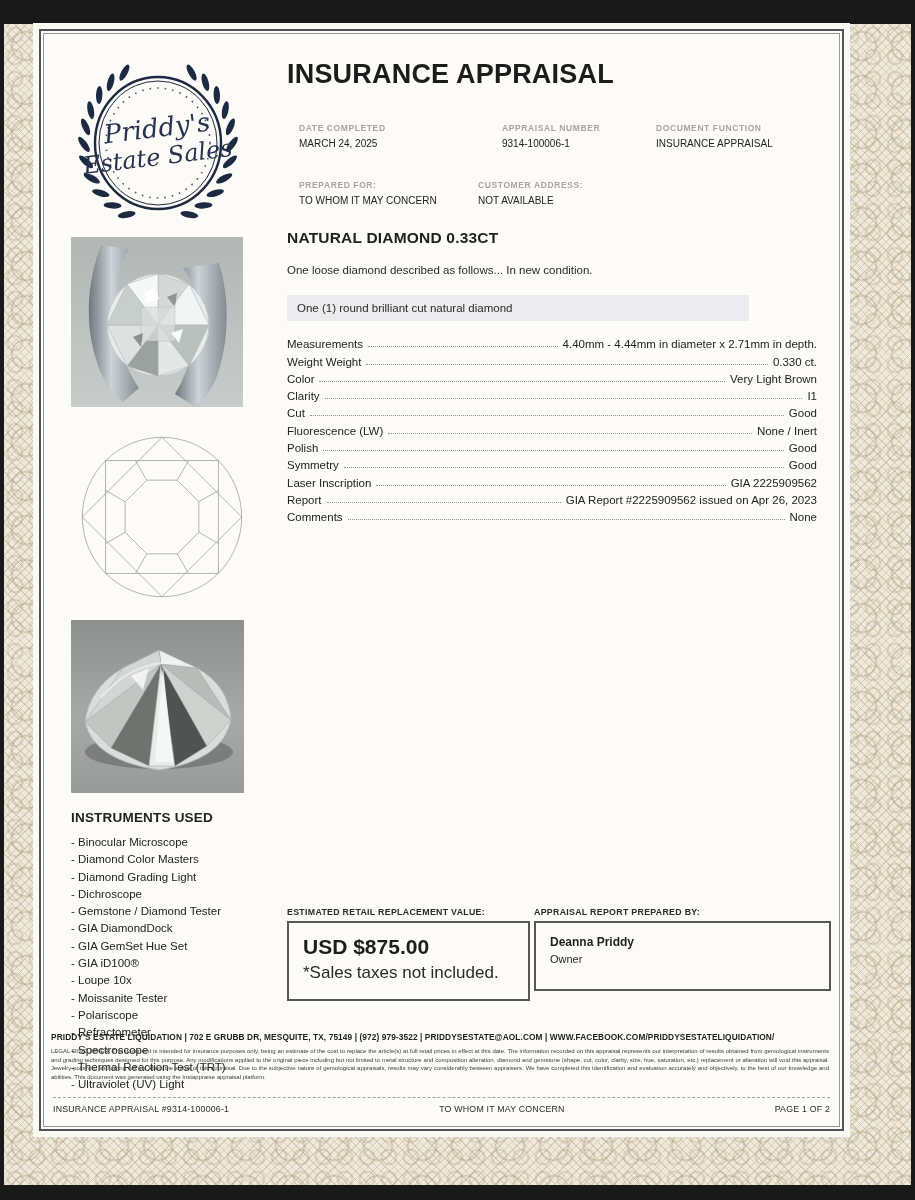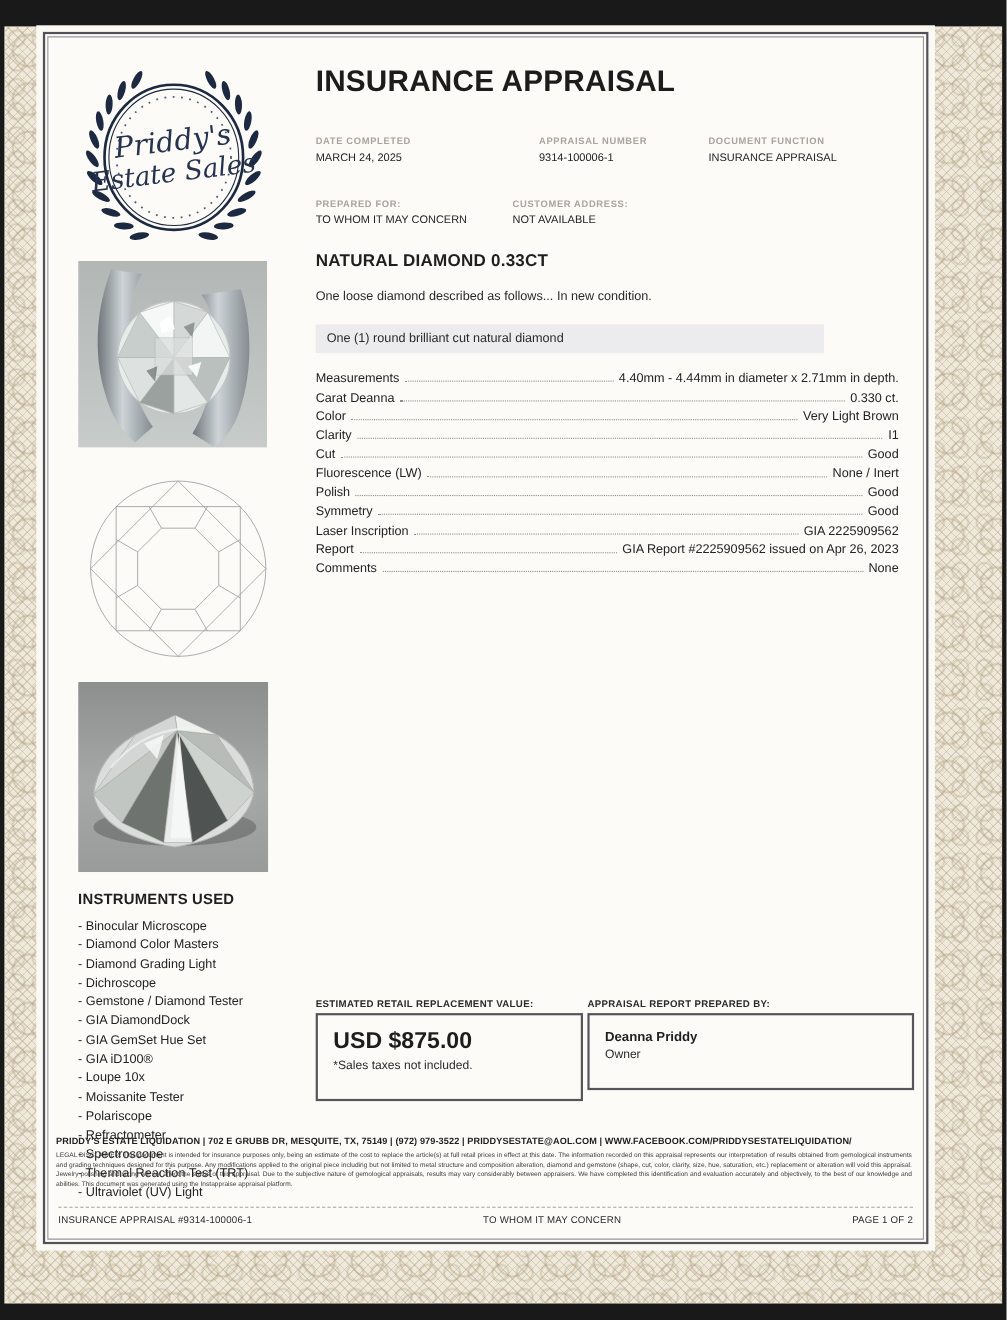--- a/index.html
+++ b/index.html
@@ -20,39 +20,39 @@
       repeating-linear-gradient(-45deg, rgba(176,160,128,.38) 0 1px, transparent 1px 6px);
     background-size:44px 44px,22px 22px,auto,auto;
   }
   .page{
     position:absolute;left:39px;top:29px;width:801px;height:1098px;
     background:#fcfbf7;border:2px solid #515157;
     box-shadow:0 0 0 6px #faf9f4, inset 0 0 0 2px #fcfbf7, inset 0 0 0 3px #97979c;
   }
   .abs{position:absolute;}
   .title{left:246px;top:28px;font-size:27px;font-weight:800;letter-spacing:.2px;color:#1c1c1c;}
-  .meta-col{width:178px;}
+  .meta-col{width:178px;margin-left:12px;}
   .meta-label{font-size:8.5px;font-weight:700;letter-spacing:.6px;color:#a8a49e;margin-bottom:5px;}
   .meta-value{font-size:10px;font-weight:400;color:#222;}
   .item-heading{left:246px;top:198px;font-size:15.5px;font-weight:800;letter-spacing:.2px;}
   .item-desc{left:246px;top:233px;font-size:11.5px;color:#2a2a2a;}
   .item-bar{left:246px;top:264px;width:462px;height:26px;background:#ecebee;font-size:11.5px;line-height:26px;padding-left:10px;box-sizing:border-box;color:#2a2a2a;}
   .specs{left:246px;top:302px;width:530px;}
   .spec-row{display:flex;align-items:flex-end;height:17.3px;font-size:11.5px;color:#232323;}
   .spec-leader{flex:1;border-bottom:1.5px dotted #8f8f8f;margin:0 5px 3px;}
   .spec-label{white-space:nowrap;}
   .spec-value{white-space:nowrap;text-align:right;}
   .photo{left:30px;border-radius:1px;overflow:hidden;}
   .instruments{left:30px;top:779px;width:240px;}
   .instruments h3{margin:0 0 9px;font-size:13.5px;font-weight:800;letter-spacing:.2px;}
   .instrument-item{font-size:11.5px;line-height:17.3px;color:#232323;white-space:nowrap;}
   .box-label{font-size:8.8px;font-weight:800;letter-spacing:.3px;color:#2a2a2a;}
   .value-box{border:2px solid #55555a;background:#fcfbf7;box-sizing:border-box;padding:12px 14px;}
   .usd{font-size:21px;font-weight:800;color:#1d1d1d;margin-bottom:4px;}
-  .usd-note{font-size:11px;color:#2a2a2a;}
+  .usd-note{font-size:17px;color:#2a2a2a;}
   .prep-name{font-size:12px;font-weight:700;margin-bottom:4px;}
   .prep-role{font-size:11px;color:#2a2a2a;}
   .contact{left:10px;top:1001px;width:780px;font-size:8.3px;font-weight:800;letter-spacing:.1px;color:#1d1d1d;white-space:nowrap;}
   .disclaimer{left:10px;top:1016px;width:778px;font-size:6px;line-height:1.45;color:#3c3c3c;text-align:justify;}
   .footer-divider{left:12px;right:12px;top:1066px;border-top:1px dashed #a3a3a3;height:0;}
   .footer-bar{left:12px;right:12px;top:1073px;display:flex;justify-content:space-between;font-size:8.8px;color:#2a2a2a;letter-spacing:.2px;}
   svg text{font-family:"DejaVu Serif","Liberation Serif",serif;}
 </style>
 </head>
 <body>
@@ -124,21 +124,21 @@
   <div class="abs item-heading">NATURAL DIAMOND 0.33CT</div>
   <div class="abs item-desc">One loose diamond described as follows... In new condition.</div>
   <div class="abs item-bar">One (1) round brilliant cut natural diamond</div>
   <div class="abs specs" id="specs">
       <div class="spec-row">
         <span class="spec-label">Measurements</span>
         <span class="spec-leader"></span>
         <span class="spec-value">4.40mm - 4.44mm in diameter x 2.71mm in depth.</span>
       </div>
       <div class="spec-row">
-        <span class="spec-label">Carat Deanna</span>
+        <span class="spec-label">Weight Weight</span>
         <span class="spec-leader"></span>
         <span class="spec-value">0.330 ct.</span>
       </div>
       <div class="spec-row">
         <span class="spec-label">Color</span>
         <span class="spec-leader"></span>
         <span class="spec-value">Very Light  Brown</span>
       </div>
       <div class="spec-row">
         <span class="spec-label">Clarity</span>

